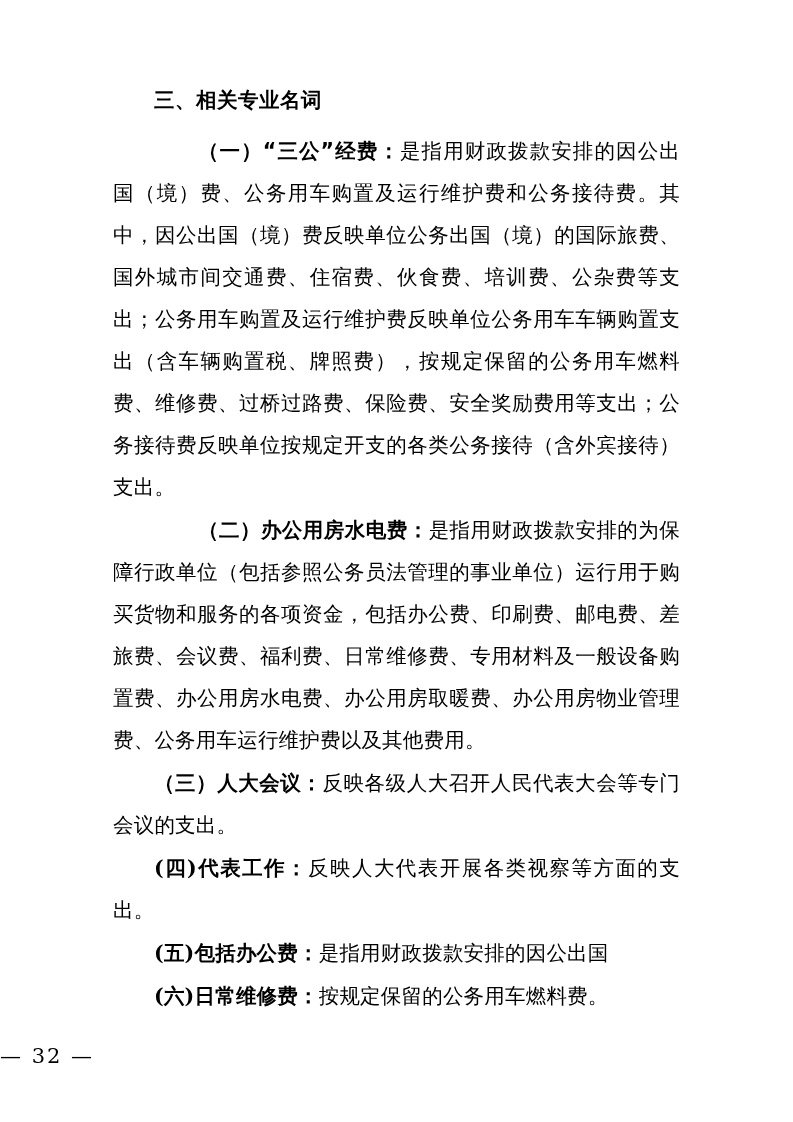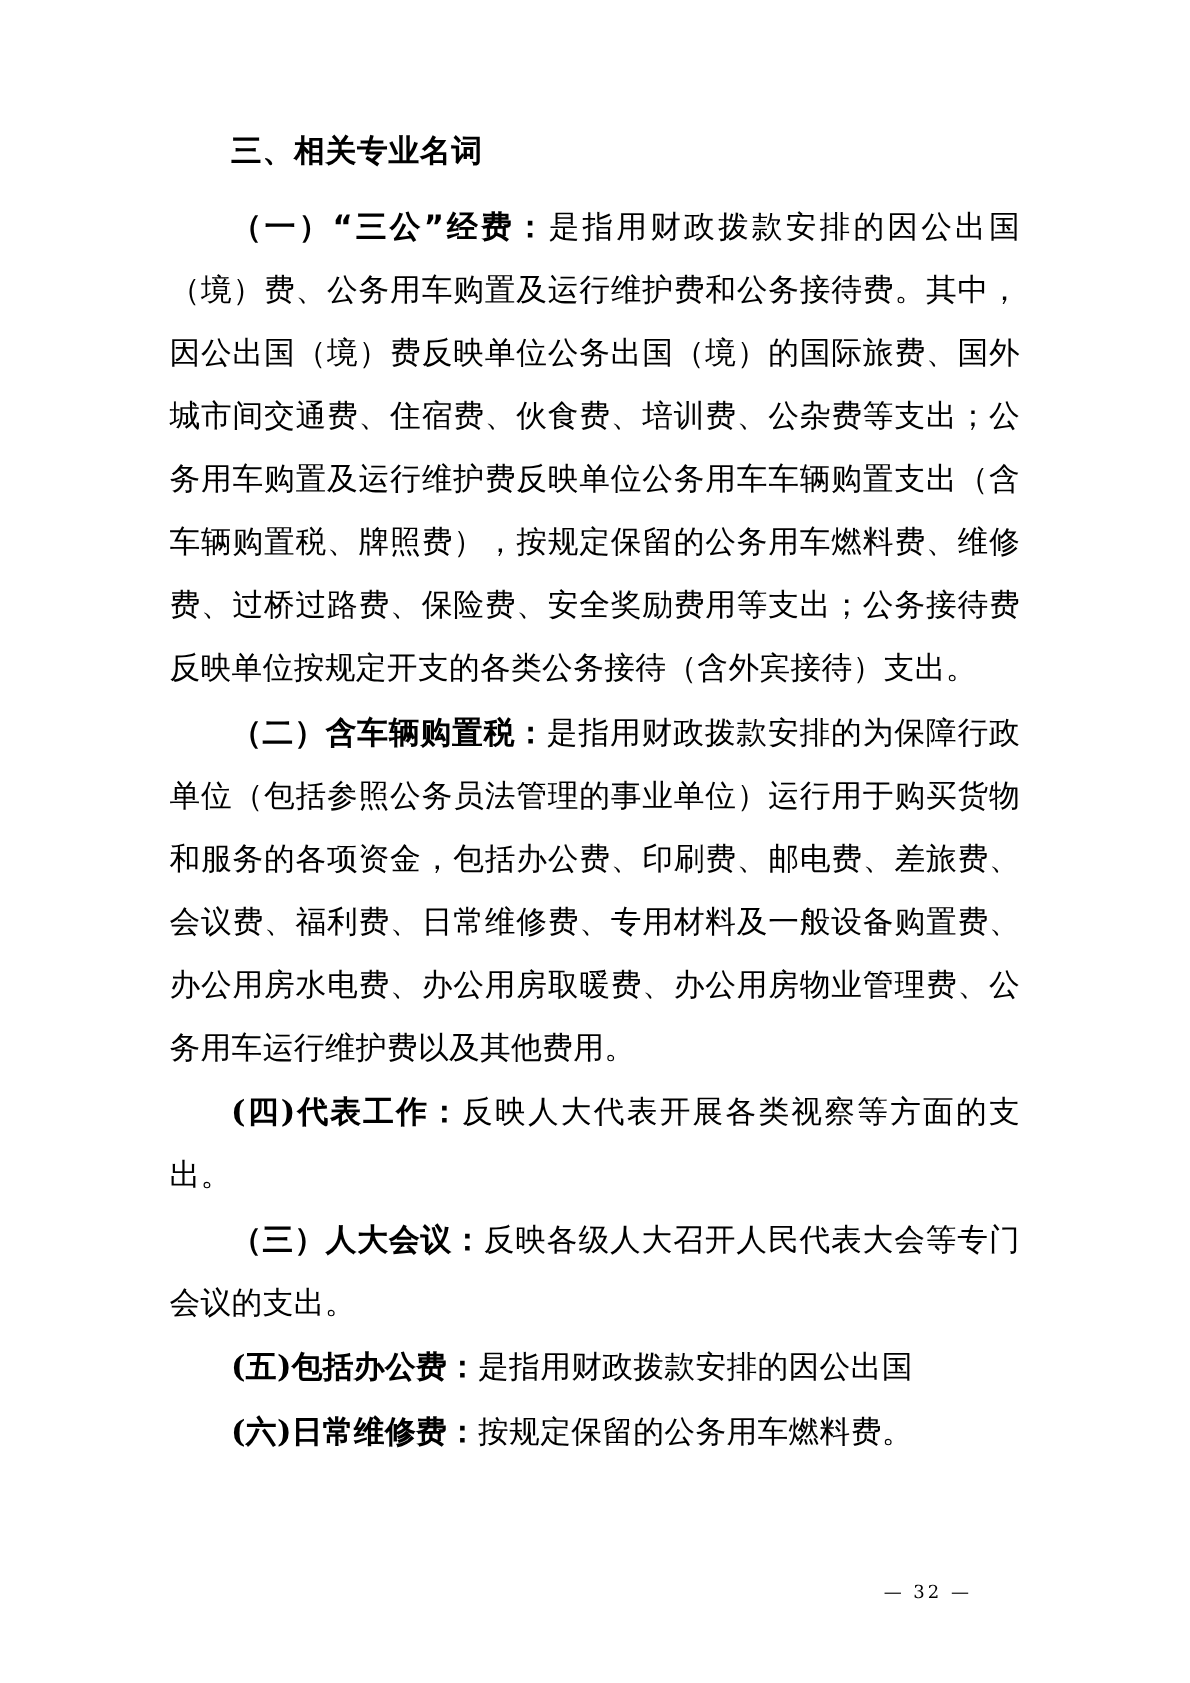--- a/index.html
+++ b/index.html
@@ -43,57 +43,58 @@
     margin: 0 0 1px 0;
     padding: 0;
     text-indent: 41px;
     text-align: justify;
     text-justify: inter-ideograph;
     letter-spacing: 0.2px;
   }
   p.para .lead {
     font-weight: bold;
     font-family: "DejaVu Sans", "Liberation Sans", sans-serif;
+    margin-left: 44px;
   }
   p.para .lead-serif {
     font-weight: bold;
   }
   .footer {
     position: absolute;
     left: 0;
     bottom: 54px;
     width: 648px;
-    text-align: right;
-    font-size: 12px;
+    text-align: left;
+    font-size: 21px;
     letter-spacing: 2px;
     font-family: "DejaVu Serif", "Liberation Serif", serif;
   }
 </style>
 </head>
 <body>
 
 <div class="page">
   <div class="doc-body">
 
     <h2 class="section-title">三、相关专业名词</h2>
 
     <p class="para">
       <span class="lead">（一）“三公”经费：</span><span>是指用财政拨款安排的因公出国（境）费、公务用车购置及运行维护费和公务接待费。其中，因公出国（境）费反映单位公务出国（境）的国际旅费、国外城市间交通费、住宿费、伙食费、培训费、公杂费等支出；公务用车购置及运行维护费反映单位公务用车车辆购置支出（含车辆购置税、牌照费），按规定保留的公务用车燃料费、维修费、过桥过路费、保险费、安全奖励费用等支出；公务接待费反映单位按规定开支的各类公务接待（含外宾接待）支出。</span>
     </p>
 
     <p class="para">
-      <span class="lead">（二）含车辆购置税：</span><span>是指用财政拨款安排的为保障行政单位（包括参照公务员法管理的事业单位）运行用于购买货物和服务的各项资金，包括办公费、印刷费、邮电费、差旅费、会议费、福利费、日常维修费、专用材料及一般设备购置费、办公用房水电费、办公用房取暖费、办公用房物业管理费、公务用车运行维护费以及其他费用。</span>
+      <span class="lead">（二）办公用房水电费：</span><span>是指用财政拨款安排的为保障行政单位（包括参照公务员法管理的事业单位）运行用于购买货物和服务的各项资金，包括办公费、印刷费、邮电费、差旅费、会议费、福利费、日常维修费、专用材料及一般设备购置费、办公用房水电费、办公用房取暖费、办公用房物业管理费、公务用车运行维护费以及其他费用。</span>
+    </p>
+
+    <p class="para">
+      <span class="lead-serif">（三）人大会议：</span><span>反映各级人大召开人民代表大会等专门会议的支出。</span>
     </p>
 
     <p class="para">
       <span class="lead-serif">(四)代表工作：</span><span>反映人大代表开展各类视察等方面的支出。</span>
-    </p>
-
-    <p class="para">
-      <span class="lead-serif">（三）人大会议：</span><span>反映各级人大召开人民代表大会等专门会议的支出。</span>
     </p>
 
     <p class="para">
       <span class="lead-serif">(五)包括办公费：</span><span>是指用财政拨款安排的因公出国</span>
     </p>
 
     <p class="para">
       <span class="lead-serif">(六)日常维修费：</span><span>按规定保留的公务用车燃料费。</span>
     </p>
 

